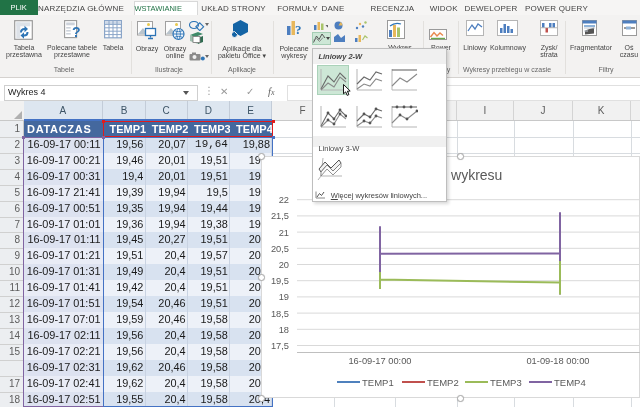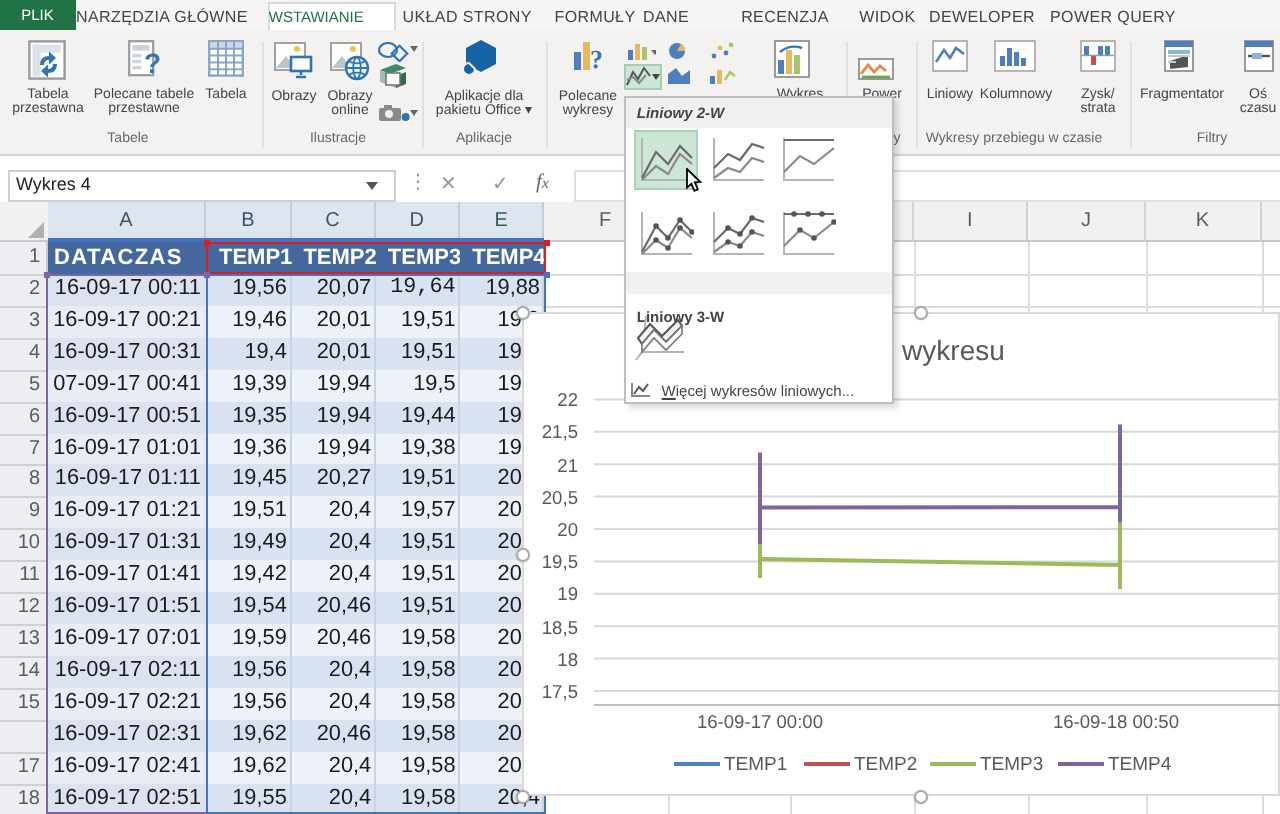--- a/index.html
+++ b/index.html
@@ -312,21 +312,21 @@
 <div class="cell" style="left:23.5px;top:168.8px;width:77px;">16-09-17 00:31</div>
 <div class="ab" style="left:103.4px;top:168.8px;width:42.20px;height:15.92px;background:#d8e2f0;border-right:1px solid #c9d3e2;"></div>
 <div class="cell" style="left:103.4px;top:168.8px;width:40.0px;">19,4</div>
 <div class="ab" style="left:145.6px;top:168.8px;width:42.20px;height:15.92px;background:#d8e2f0;border-right:1px solid #c9d3e2;"></div>
 <div class="cell" style="left:145.6px;top:168.8px;width:40.0px;">20,01</div>
 <div class="ab" style="left:187.8px;top:168.8px;width:42.20px;height:15.92px;background:#d8e2f0;border-right:1px solid #c9d3e2;"></div>
 <div class="cell" style="left:187.8px;top:168.8px;width:40.0px;">19,51</div>
 <div class="ab" style="left:230.0px;top:168.8px;width:42.20px;height:15.92px;background:#d8e2f0;border-right:1px solid #c9d3e2;"></div>
 <div class="cell" style="left:230.0px;top:168.8px;width:40.0px;">19,9</div>
 <div class="ab" style="left:23.5px;top:184.7px;width:80px;height:15.92px;background:#e9ecf6;"></div>
-<div class="cell" style="left:23.5px;top:184.7px;width:77px;">07-09-17 00:41</div>
+<div class="cell" style="left:23.5px;top:184.7px;width:77px;">16-09-17 21:41</div>
 <div class="ab" style="left:103.4px;top:184.7px;width:42.20px;height:15.92px;background:#edf1f8;border-right:1px solid #c9d3e2;"></div>
 <div class="cell" style="left:103.4px;top:184.7px;width:40.0px;">19,39</div>
 <div class="ab" style="left:145.6px;top:184.7px;width:42.20px;height:15.92px;background:#edf1f8;border-right:1px solid #c9d3e2;"></div>
 <div class="cell" style="left:145.6px;top:184.7px;width:40.0px;">19,94</div>
 <div class="ab" style="left:187.8px;top:184.7px;width:42.20px;height:15.92px;background:#edf1f8;border-right:1px solid #c9d3e2;"></div>
 <div class="cell" style="left:187.8px;top:184.7px;width:40.0px;">19,5</div>
 <div class="ab" style="left:230.0px;top:184.7px;width:42.20px;height:15.92px;background:#edf1f8;border-right:1px solid #c9d3e2;"></div>
 <div class="cell" style="left:230.0px;top:184.7px;width:40.0px;">19,9</div>
 <div class="ab" style="left:23.5px;top:200.6px;width:80px;height:15.92px;background:#dde2f0;"></div>
 <div class="cell" style="left:23.5px;top:200.6px;width:77px;">16-09-17 00:51</div>
@@ -495,35 +495,35 @@
 <div class="ab" style="left:258px;top:211.4px;width:31px;text-align:right;font-size:9.3px;color:#595959;">21,5</div>
 <div class="ab" style="left:258px;top:227.6px;width:31px;text-align:right;font-size:9.3px;color:#595959;">21</div>
 <div class="ab" style="left:258px;top:243.8px;width:31px;text-align:right;font-size:9.3px;color:#595959;">20,5</div>
 <div class="ab" style="left:258px;top:260.0px;width:31px;text-align:right;font-size:9.3px;color:#595959;">20</div>
 <div class="ab" style="left:258px;top:276.2px;width:31px;text-align:right;font-size:9.3px;color:#595959;">19,5</div>
 <div class="ab" style="left:258px;top:292.4px;width:31px;text-align:right;font-size:9.3px;color:#595959;">19</div>
 <div class="ab" style="left:258px;top:308.6px;width:31px;text-align:right;font-size:9.3px;color:#595959;">18,5</div>
 <div class="ab" style="left:258px;top:324.8px;width:31px;text-align:right;font-size:9.3px;color:#595959;">18</div>
 <div class="ab" style="left:258px;top:341.0px;width:31px;text-align:right;font-size:9.3px;color:#595959;">17,5</div>
 <div class="ab" style="left:348px;top:356px;width:64px;font-size:9.3px;color:#595959;text-align:center;white-space:nowrap;">16-09-17 00:00</div>
-<div class="ab" style="left:526px;top:356px;width:64px;font-size:9.3px;color:#595959;text-align:center;white-space:nowrap;">16-09-18 00:50</div>
+<div class="ab" style="left:526px;top:356px;width:64px;font-size:9.3px;color:#595959;text-align:center;white-space:nowrap;">01-09-18 00:00</div>
 <div class="ab" style="left:362px;top:377px;font-size:9.5px;color:#595959;">TEMP1</div>
 <div class="ab" style="left:427px;top:377px;font-size:9.5px;color:#595959;">TEMP2</div>
 <div class="ab" style="left:490px;top:377px;font-size:9.5px;color:#595959;">TEMP3</div>
 <div class="ab" style="left:554px;top:377px;font-size:9.5px;color:#595959;">TEMP4</div>
 <div class="ab" style="left:257.5px;top:152.5px;width:7px;height:7px;border-radius:50%;background:#fff;border:1px solid #ababab;box-shadow:0 0 1px rgba(0,0,0,0.2);"></div>
 <div class="ab" style="left:456.5px;top:152.5px;width:7px;height:7px;border-radius:50%;background:#fff;border:1px solid #ababab;box-shadow:0 0 1px rgba(0,0,0,0.2);"></div>
 <div class="ab" style="left:257.5px;top:273.5px;width:7px;height:7px;border-radius:50%;background:#fff;border:1px solid #ababab;box-shadow:0 0 1px rgba(0,0,0,0.2);"></div>
 <div class="ab" style="left:257.5px;top:394.5px;width:7px;height:7px;border-radius:50%;background:#fff;border:1px solid #ababab;box-shadow:0 0 1px rgba(0,0,0,0.2);"></div>
 <div class="ab" style="left:456.5px;top:394.5px;width:7px;height:7px;border-radius:50%;background:#fff;border:1px solid #ababab;box-shadow:0 0 1px rgba(0,0,0,0.2);"></div>
 <div class="ab" style="left:311.6px;top:48px;width:135.4px;height:154px;background:#fff;border:1px solid #bebebe;box-shadow:2px 2px 3px rgba(0,0,0,0.15);"></div>
 <div class="ab" style="left:312.6px;top:49px;width:133.4px;height:15px;background:#f0f0f0;"></div>
 <div class="ab" style="left:318.4px;top:52px;font-size:7.5px;font-weight:bold;color:#444;font-style:italic;">Liniowy 2-W</div>
 <div class="ab" style="left:312.6px;top:136.4px;width:133.4px;height:11px;background:#f0f0f0;"></div>
-<div class="ab" style="left:318.4px;top:154px;font-size:7.5px;font-weight:bold;color:#444;">Liniowy 3-W</div>
+<div class="ab" style="left:318.4px;top:144px;font-size:7.5px;font-weight:normal;color:#444;">Liniowy 3-W</div>
 <div class="ab" style="left:316.7px;top:64.9px;width:32.3px;height:30.5px;background:#cde7d6;border:1px solid #aad2b9;"></div>
 <svg class="ab" style="left:318.8px;top:68.2px;" width="28" height="24" viewBox="0 0 28 24">
 <path d="M2 1 V22 H27" stroke="#b5b5b5" fill="none"></path>
 <path d="M2 21 L9 8 L15 14 L21 5 L27 11" stroke="#6a6a6a" fill="none" stroke-width="1.1"></path>
     <path d="M2 22 L9 15 L15 19 L21 9 L27 14" stroke="#8a8a8a" fill="none" stroke-width="1.1"></path>
   </svg>
 <svg class="ab" style="left:355px;top:68.2px;" width="28" height="24" viewBox="0 0 28 24">
 <path d="M2 1 V22 H27" stroke="#b5b5b5" fill="none"></path>
 <path d="M2 16 L9 9 L15 12 L21 4 L27 6" stroke="#6a6a6a" fill="none" stroke-width="1.1"></path>
     <path d="M2 21 L9 16 L15 18 L21 11 L27 13" stroke="#8a8a8a" fill="none" stroke-width="1.1"></path>

